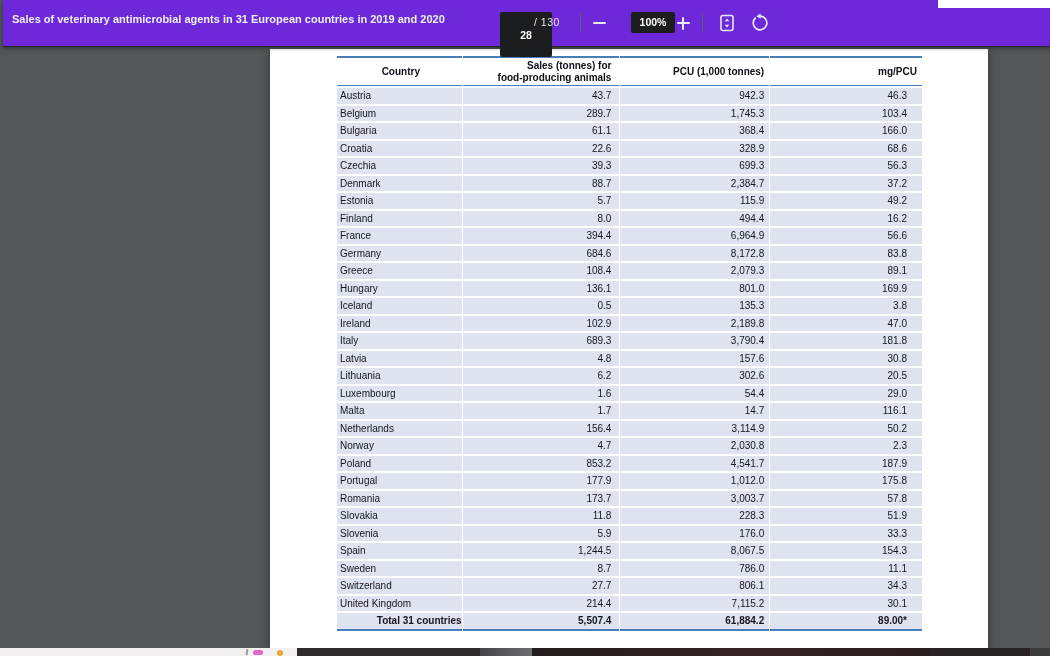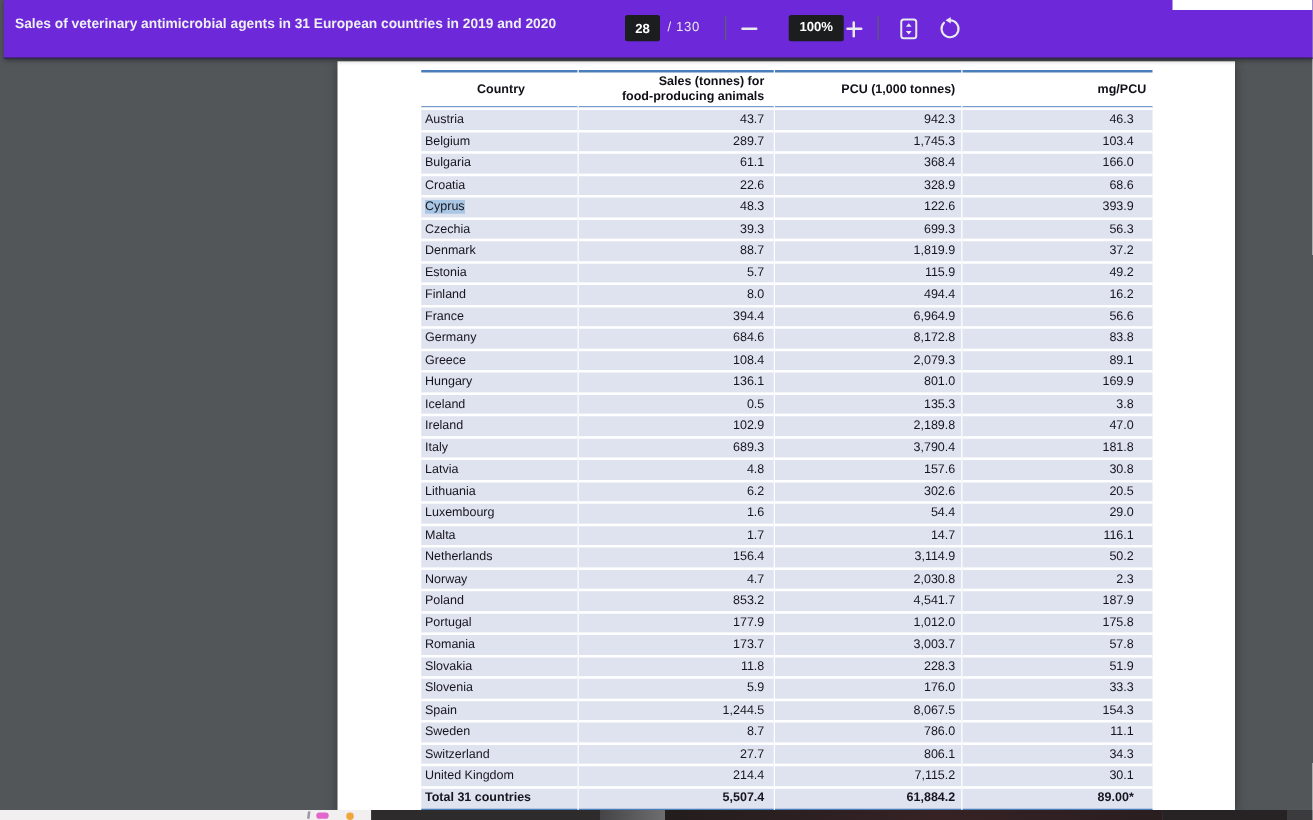--- a/index.html
+++ b/index.html
@@ -16,21 +16,21 @@
     box-shadow:0 1px 4px rgba(0,0,0,.45);z-index:15;
   }
   .doc-title{
     position:absolute;left:9px;top:13px;max-width:470px;
     font-size:11px;font-weight:bold;color:#edeff1;white-space:nowrap;
   }
   .page-box{
     position:absolute;left:497px;top:12px;width:28px;height:21px;
     background:#1b1d1e;border:none;border-radius:2px;
     color:#ffffff;font-size:10.5px;font-weight:bold;text-align:center;
-    font-family:"Liberation Sans",sans-serif;padding:0;
+    font-family:"Liberation Sans",sans-serif;padding:12px;
   }
   .page-total{
     position:absolute;left:531px;top:16px;
     font-size:10.5px;color:#e6e8ea;letter-spacing:.5px;
   }
   .tb-divider{
     position:absolute;top:13px;width:1px;height:19px;background:#5c6063;
   }
   .d1{left:577px;} .d2{left:699px;}
   .tb-btn{
@@ -82,21 +82,21 @@
     height:15.5px;padding:0;line-height:15.5px;overflow:hidden;
   }
   tbody td.country{padding-left:3px;}
   td.num{text-align:right;font-variant-numeric:tabular-nums;}
   td.sales{padding-right:8px;}
   td.pcu{padding-right:5px;}
   td.mg{padding-right:15px;}
   tfoot td{
     background:#dfe2ef;border-top:2px solid #ffffff;
     border-bottom:2px solid #4a7eba;
-    height:16px;padding:0;line-height:16px;font-weight:bold;
+    height:16px;padding:0;line-height:16px;font-weight:bold;text-align:right;
   }
   tfoot td.country{padding-left:3px;}
   .hl{background:#a9c7e4;}
   
   .strip{position:absolute;top:648px;height:8px;z-index:25;}
   .s1{left:0;width:297px;background:#f1eff0;}
   .s2{left:297px;width:183px;background:#2d2b2c;}
   .s3{left:480px;width:52px;background:linear-gradient(90deg,#454446,#6e6d6f);}
   .s4{left:532px;width:398px;background:linear-gradient(90deg,#231d1e,#362225 55%,#2a1e20);}
   .s5{left:930px;width:100px;background:#272324;}
@@ -186,35 +186,29 @@
             <td class="num pcu">368.4</td>
             <td class="num mg">166.0</td>
           </tr>
           <tr>
             <td class="country"><span>Croatia</span></td>
             <td class="num sales">22.6</td>
             <td class="num pcu">328.9</td>
             <td class="num mg">68.6</td>
           </tr>
           <tr>
-            <td class="country"><span class="hl">Cyprus</span></td>
-            <td class="num sales">48.3</td>
-            <td class="num pcu">122.6</td>
-            <td class="num mg">393.9</td>
-          </tr>
-          <tr>
             <td class="country"><span>Czechia</span></td>
             <td class="num sales">39.3</td>
             <td class="num pcu">699.3</td>
             <td class="num mg">56.3</td>
           </tr>
           <tr>
             <td class="country"><span>Denmark</span></td>
             <td class="num sales">88.7</td>
-            <td class="num pcu">1,819.9</td>
+            <td class="num pcu">2,384.7</td>
             <td class="num mg">37.2</td>
           </tr>
           <tr>
             <td class="country"><span>Estonia</span></td>
             <td class="num sales">5.7</td>
             <td class="num pcu">115.9</td>
             <td class="num mg">49.2</td>
           </tr>
           <tr>
             <td class="country"><span>Finland</span></td>

